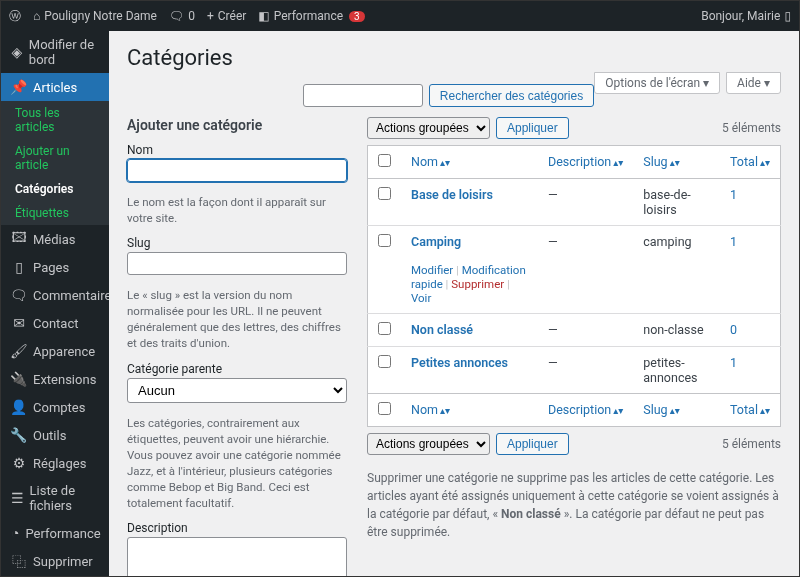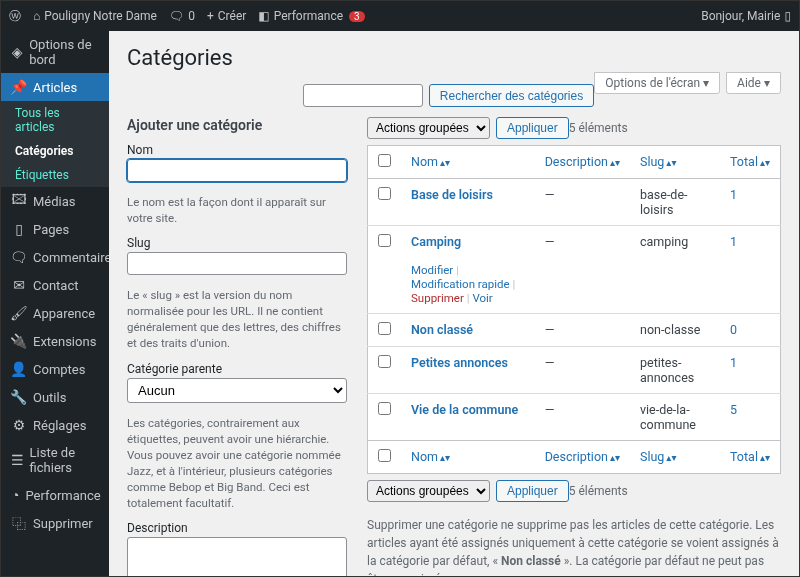--- a/index.html
+++ b/index.html
@@ -7,40 +7,40 @@
 .adminbar { background: #1d2327; color: #c3c4c7; height: 30px; display: flex; align-items: center; justify-content: space-between; padding: 0 8px; font-size: 12px; }
 .adminbar-left, .adminbar-right { display: flex; align-items: center; gap: 12px; }
 .adminbar-item { display: flex; align-items: center; gap: 4px; color: #c3c4c7; cursor: pointer; }
 .adminbar .badge { background: #d63638; color: #fff; border-radius: 8px; padding: 0 5px; font-size: 10px; margin-left: 2px; }
 .layout { display: flex; height: calc(100% - 30px); }
 .sidebar { width: 108px; background: #1d2327; color: #c3c4c7; font-size: 13px; overflow-y: auto; flex-shrink: 0; }
 .menu-item { display: flex; align-items: center; gap: 6px; padding: 6px 10px; cursor: pointer; color: #c3c4c7; position: relative; }
 .menu-item.current { background: #2271b1; color: #fff; }
 .menu-item.current::after { content: ""; position: absolute; right: -8px; top: 50%; transform: translateY(-50%); border: 8px solid transparent; border-right-color: #f0f0f1; }
 .submenu { background: #2c3338; }
-.submenu .sub-item { padding: 5px 10px 5px 14px; font-size: 12px; color: #5eead4; cursor: pointer; }
+.submenu .sub-item { padding: 5px 10px 5px 14px; font-size: 12px; color: #22c55e; cursor: pointer; }
 .submenu .sub-item.current { color: #fff; font-weight: 600; }
 .menu-icon { width: 16px; height: 16px; display: inline-flex; align-items: center; justify-content: center; font-size: 14px; }
 .main { flex: 1; padding: 10px 18px; overflow-y: auto; background: #f0f0f1; }
 .screen-tabs { float: right; display: flex; gap: 6px; }
 .screen-tab { background: #fff; border: 1px solid #c3c4c7; padding: 3px 10px; font-size: 12px; color: #646970; cursor: pointer; border-radius: 0 0 3px 3px; margin-top: 31px; }
 h1.title { font-size: 22px; font-weight: 400; color: #1d2327; margin: 4px 0 14px; }
 .search-row { display: flex; justify-content: flex-end; gap: 6px; margin-bottom: 10px; }
 .search-row input[type=search] { border: 1px solid #8c8f94; padding: 3px 6px; width: 120px; border-radius: 3px; }
 .btn { background: #f6f7f7; border: 1px solid #2271b1; color: #2271b1; padding: 3px 10px; border-radius: 3px; cursor: pointer; font-size: 12px; }
 .cols { display: flex; gap: 20px; }
 .col-left { width: 220px; flex-shrink: 0; }
 .col-right { flex: 1; }
 .form h2 { font-size: 14px; font-weight: 600; margin-bottom: 10px; }
 .field { margin-bottom: 10px; }
 .field label { display: block; font-size: 12px; margin-bottom: 2px; color: #1d2327; }
 .field input, .field select, .field textarea { width: 100%; border: 1px solid #8c8f94; border-radius: 3px; padding: 3px 6px; font-size: 13px; background: #fff; }
 .field .desc { font-size: 11.5px; color: #646970; margin-top: 12px; line-height: 1.4; }
 .field textarea { height: 70px; resize: vertical; }
-.tablenav { display: flex; justify-content: flex-start; align-items: center; margin-bottom: 6px; font-size: 12px; color: #646970; }
+.tablenav { display: flex; justify-content: space-between; align-items: center; margin-bottom: 6px; font-size: 12px; color: #646970; }
 .tablenav .actions { display: flex; gap: 6px; }
 .tablenav select { border: 1px solid #8c8f94; border-radius: 3px; padding: 2px 4px; font-size: 12px; }
 table.list { width: 100%; border-collapse: collapse; border: 1px solid #c3c4c7; background: #fff; font-size: 12.5px; }
 table.list th, table.list td { padding: 8px 10px; text-align: left; vertical-align: top; }
 table.list thead th, table.list tfoot th { border-bottom: 1px solid #c3c4c7; font-weight: 400; }
 table.list tfoot th { border-top: 1px solid #c3c4c7; border-bottom: none; }
 table.list tbody tr { border-bottom: 1px solid #dcdcde; }
 table.list th a { color: #2271b1; text-decoration: none; }
 .sort-ind { color: #2271b1; font-size: 10px; margin-left: 2px; }
 .cb-col { width: 24px; }
@@ -65,28 +65,29 @@
   </div>
   <div class="adminbar-right">
     <span class="adminbar-item"><span>Bonjour, Mairie</span> ▯</span>
   </div>
 </div>
 
 <div class="layout">
   <div class="sidebar">
     <div class="menu-item">
         <span class="menu-icon">◈</span>
-        <span>Options de bord</span>
+        <span>Modifier de bord</span>
       </div>
     <div class="menu-item current">
         <span class="menu-icon">📌</span>
         <span>Articles</span>
       </div>
     <div class="submenu">
       <div class="sub-item">Tous les articles</div>
+      <div class="sub-item">Ajouter un article</div>
       <div class="sub-item current">Catégories</div>
       <div class="sub-item">Étiquettes</div>
     </div>
     <div class="menu-item">
         <span class="menu-icon">🖾</span>
         <span>Médias</span>
       </div>
     <div class="menu-item">
         <span class="menu-icon">▯</span>
         <span>Pages</span>
@@ -152,21 +153,21 @@
         <div class="form">
           <h2>Ajouter une catégorie</h2>
           <div class="field">
             <label>Nom</label>
             <input type="text" style="border-color: rgb(34, 113, 177); outline: rgb(34, 113, 177) solid 1px;">
             <div class="desc">Le nom est la façon dont il apparaît sur votre site.</div>
           </div>
           <div class="field">
             <label>Slug</label>
             <input type="text" style="">
-            <div class="desc">Le « slug » est la version du nom normalisée pour les URL. Il ne contient généralement que des lettres, des chiffres et des traits d'union.</div>
+            <div class="desc">Le « slug » est la version du nom normalisée pour les URL. Il ne peuvent généralement que des lettres, des chiffres et des traits d'union.</div>
           </div>
           <div class="field">
             <label>Catégorie parente</label>
             <select><option>Aucun</option></select>
             <div class="desc">Les catégories, contrairement aux étiquettes, peuvent avoir une hiérarchie. Vous pouvez avoir une catégorie nommée Jazz, et à l'intérieur, plusieurs catégories comme Bebop et Big Band. Ceci est totalement facultatif.</div>
           </div>
           <div class="field">
             <label>Description</label>
             <textarea style=""></textarea>
             
@@ -221,27 +222,20 @@
     <td>non-classe</td>
     <td class="total-col"><a class="num-link" href="#">0</a></td>
               </tr>
               <tr>
     <td class="cb-col"><input type="checkbox" style=""></td>
     <td><a class="row-title" href="#">Petites annonces</a></td>
     <td>—</td>
     <td>petites-annonces</td>
     <td class="total-col"><a class="num-link" href="#">1</a></td>
               </tr>
-              <tr>
-    <td class="cb-col"><input type="checkbox" style=""></td>
-    <td><a class="row-title" href="#">Vie de la commune</a></td>
-    <td>—</td>
-    <td>vie-de-la-commune</td>
-    <td class="total-col"><a class="num-link" href="#">5</a></td>
-              </tr>
             </tbody>
           <tfoot>
               <tr>
             <th class="cb-col"><input type="checkbox" style=""></th>
             <th><a><span>Nom</span><span class="sort-ind">▴▾</span></a></th>
             <th><a><span>Description</span><span class="sort-ind">▴▾</span></a></th>
             <th><a><span>Slug</span><span class="sort-ind">▴▾</span></a></th>
             <th class="total-col"><a><span>Total</span><span class="sort-ind">▴▾</span></a></th>
           </tr>
             </tfoot>

